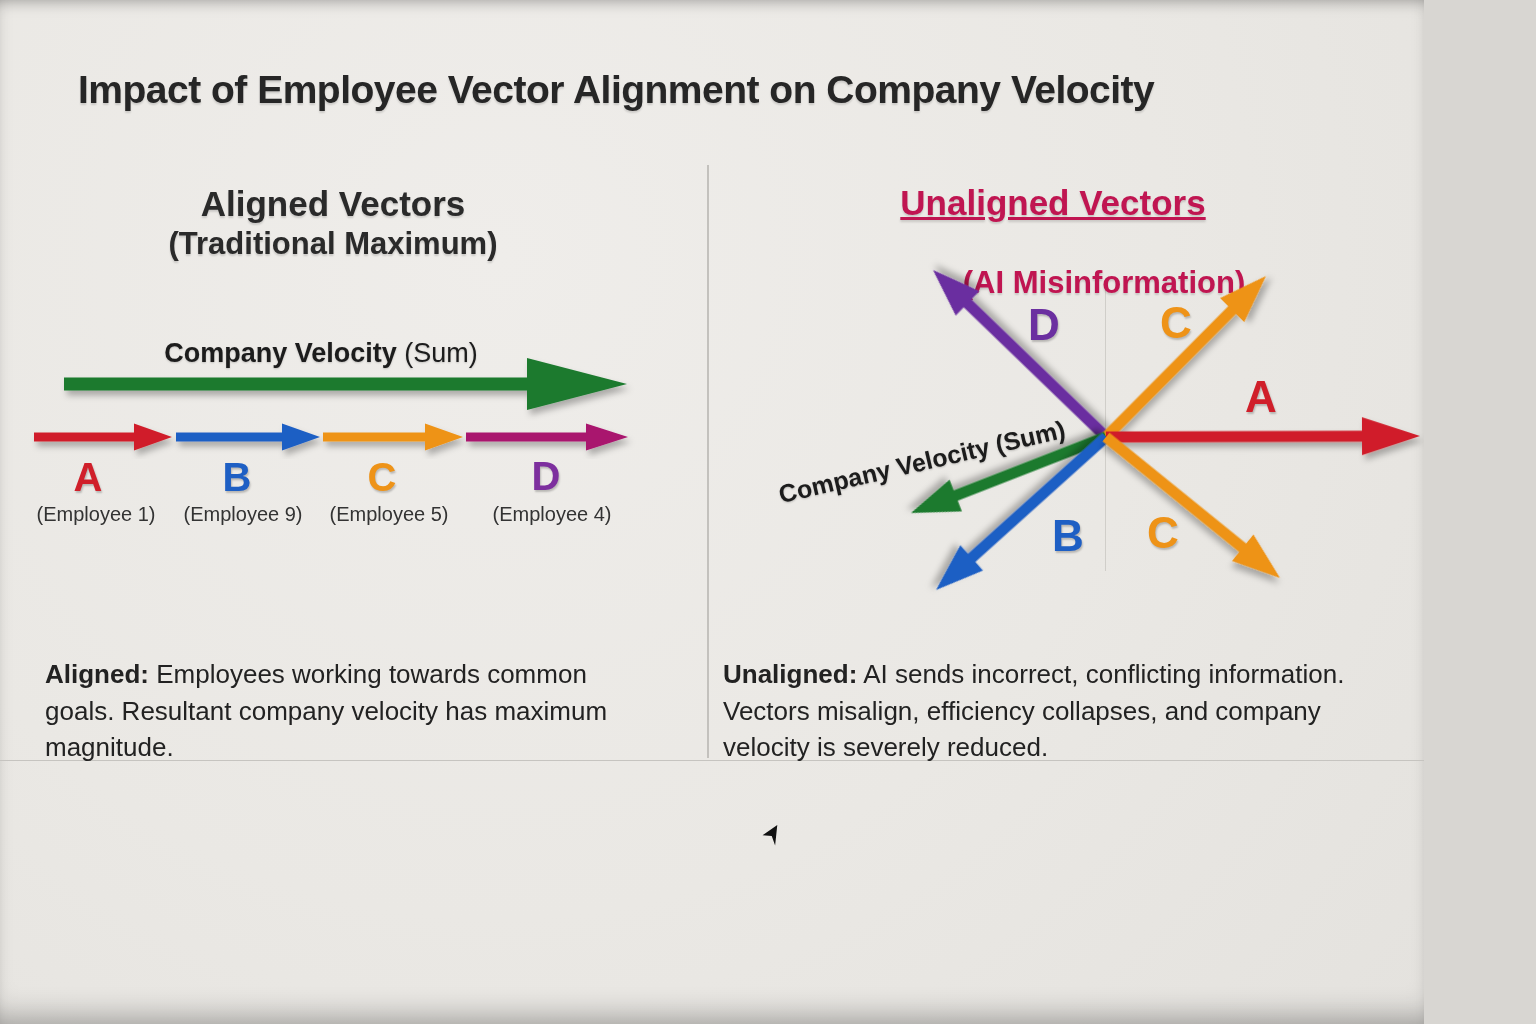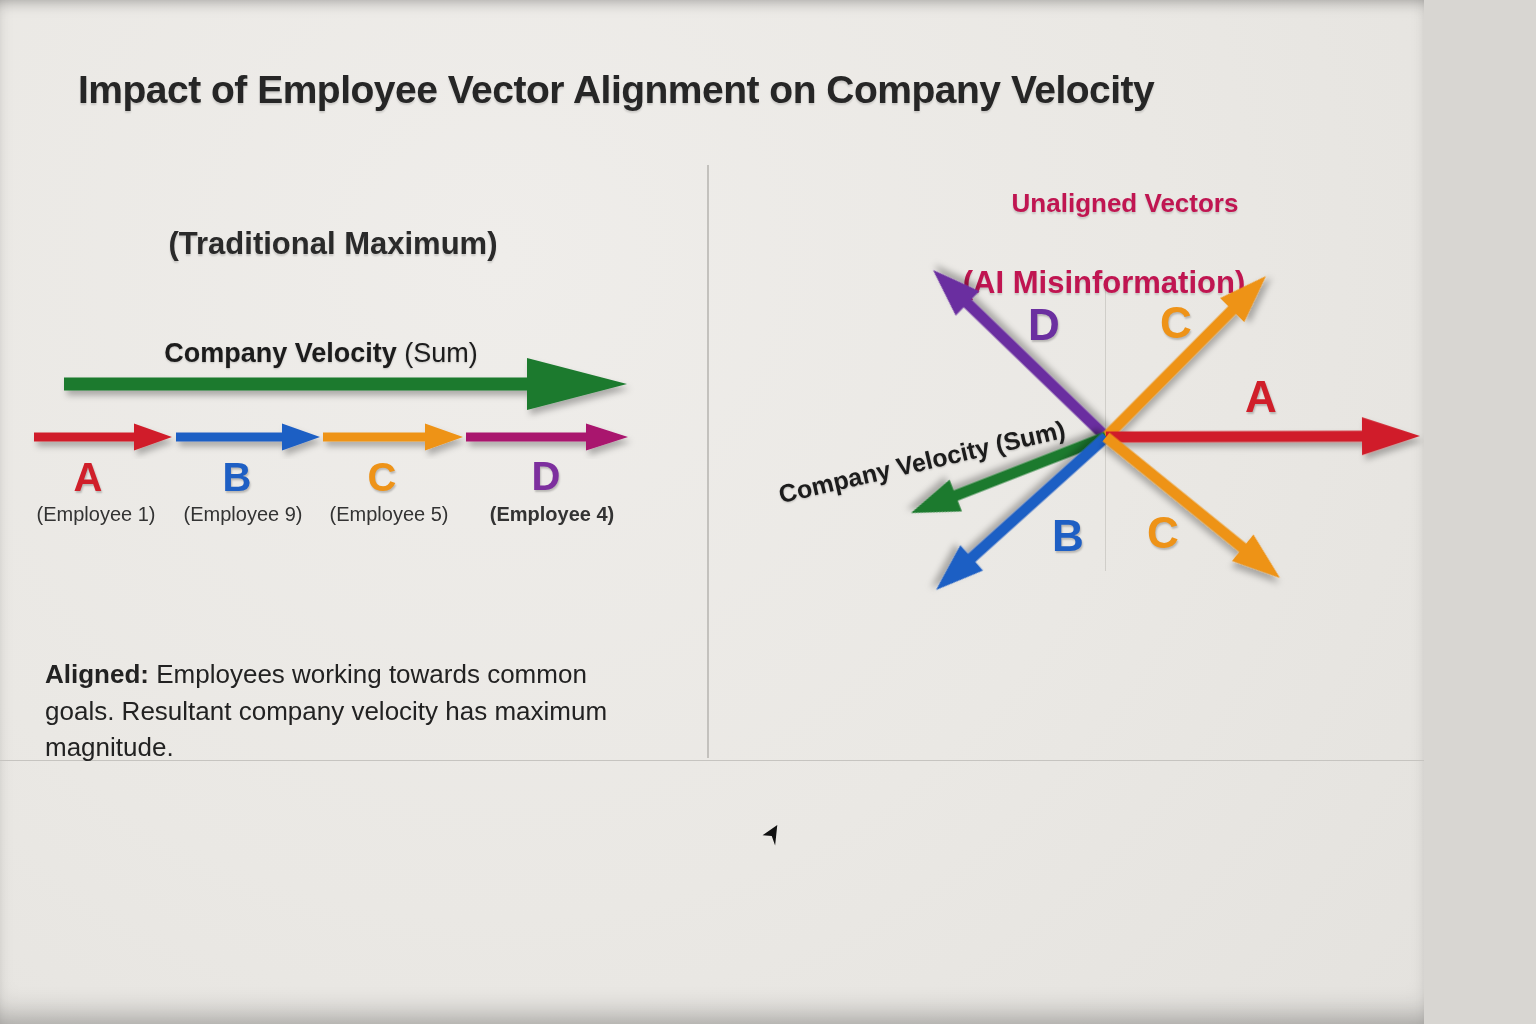--- a/index.html
+++ b/index.html
@@ -11,35 +11,35 @@
   }
   .abs{position:absolute;}
   .ctr{position:absolute;transform:translate(-50%,-50%);white-space:nowrap;}
   .title{
     left:78px;top:42px;font-size:39px;font-weight:bold;color:#262626;letter-spacing:-.5px;
     text-shadow:0 2px 2px rgba(0,0,0,.14);
   }
   .head{font-weight:bold;color:#2a2a2a;text-shadow:0 2px 2px rgba(0,0,0,.15);}
   .left-head{left:333px;top:204px;font-size:35px;}
   .left-sub{left:333px;top:244px;font-size:31px;}
-  .right-head{left:1125px;top:203px;font-size:26px;color:#c01551;}
+  .right-head{left:1053px;top:203px;font-size:35px;color:#c01551;text-decoration:underline;}
   .right-sub{left:1104px;top:242px;font-size:31px;color:#c01551;margin-top:41px;}
   .sum-label{left:321px;top:353px;font-size:27px;color:#1c1c1c;text-shadow:0 1px 2px rgba(0,0,0,.18);z-index:2;}
   .sum-label .b{font-weight:bold;margin-top:25px;}
   .sum-rot{
     left:922px;top:462px;font-size:25px;font-weight:bold;color:#1c1c1c;z-index:2;
     transform:translate(-50%,-50%) rotate(-13deg);text-shadow:0 1px 2px rgba(0,0,0,.2);
   }
   .lab{font-weight:bold;z-index:2;text-shadow:1px 2px 2px rgba(0,0,0,.22);}
   .l-A{left:88px;top:477px;font-size:40px;color:#d01f2a;}
   .l-B{left:237px;top:477px;font-size:40px;color:#1e5fc4;}
   .l-C{left:382px;top:477px;font-size:40px;color:#ee9318;}
   .l-D{left:546px;top:476px;font-size:40px;color:#7d2f9e;}
   .emp{font-size:20px;color:#333;top:514px;z-index:2;}
-  .e1{left:96px;}.e2{left:243px;}.e3{left:389px;}.e4{left:552px;font-weight:bold;}
+  .e1{left:96px;}.e2{left:243px;}.e3{left:389px;}.e4{left:552px;}
   .r-D{left:1044px;top:325px;font-size:44px;color:#6b2fa0;}
   .r-Cu{left:1176px;top:323px;font-size:44px;color:#ee9318;}
   .r-A{left:1261px;top:397px;font-size:44px;color:#d01f2a;}
   .r-B{left:1068px;top:536px;font-size:44px;color:#1e5fc4;}
   .r-Cd{left:1163px;top:533px;font-size:44px;color:#ee9318;}
   .caption{
     position:absolute;transform:translateX(-50%);text-align:left;color:#222;
     font-size:26px;line-height:36.5px;z-index:2;
   }
   .caption .b{font-weight:bold;}
@@ -78,20 +78,21 @@
       <polygon points="0,-5.5 180.7116088002531,-5.5 180.7116088002531,-17 228.7116088002531,0 180.7116088002531,17 180.7116088002531,5.5 0,5.5" fill="#1e5fc4" transform="translate(1106,437) rotate(138.01278750418336)" filter="url(#soft-shadow)"></polygon>
       <polygon points="0,-5.5 175.95758527006848,-5.5 175.95758527006848,-17 223.95758527006848,0 175.95758527006848,17 175.95758527006848,5.5 0,5.5" fill="#ee9318" transform="translate(1106,437) rotate(39.01940047523655)" filter="url(#soft-shadow)"></polygon>
     </svg>
 
   <div class="abs v-divider"></div>
   <div class="abs axis-line"></div>
   <div class="abs h-divider"></div>
 
   <h1 class="abs title">Impact of Employee Vector Alignment on Company Velocity</h1>
 
+  <div class="ctr head left-head">Aligned Vectors</div>
   <div class="ctr head left-sub">(Traditional Maximum)</div>
 
   <div class="ctr sum-label"><span class="b">Company Velocity</span><span> (Sum)</span></div>
 
   <div class="ctr lab l-A">A</div>
   <div class="ctr lab l-B">B</div>
   <div class="ctr lab l-C">C</div>
   <div class="ctr lab l-D">D</div>
 
   <div class="ctr emp e1">(Employee 1)</div>
@@ -105,18 +106,19 @@
   <div class="ctr head right-sub">(AI Misinformation)</div>
 
   <div class="sum-rot ctr">Company Velocity (Sum)</div>
 
   <div class="ctr lab r-D">D</div>
   <div class="ctr lab r-Cu">C</div>
   <div class="ctr lab r-A">A</div>
   <div class="ctr lab r-B">B</div>
   <div class="ctr lab r-Cd">C</div>
 
+  <p class="caption cap-right"><span class="b">Unaligned:</span><span> AI sends incorrect, conflicting information. Vectors misalign, efficiency collapses, and company velocity is severely reduced.</span></p>
 
   <p class="footer"><span class="cursor"><svg width="20" height="22" viewBox="0 0 20 22">
           <path d="M2 1 L18 9 L9 11 L7 21 Z" fill="#111"></path>
         </svg></span></p>
 
 </div>
 
 </body></html>

